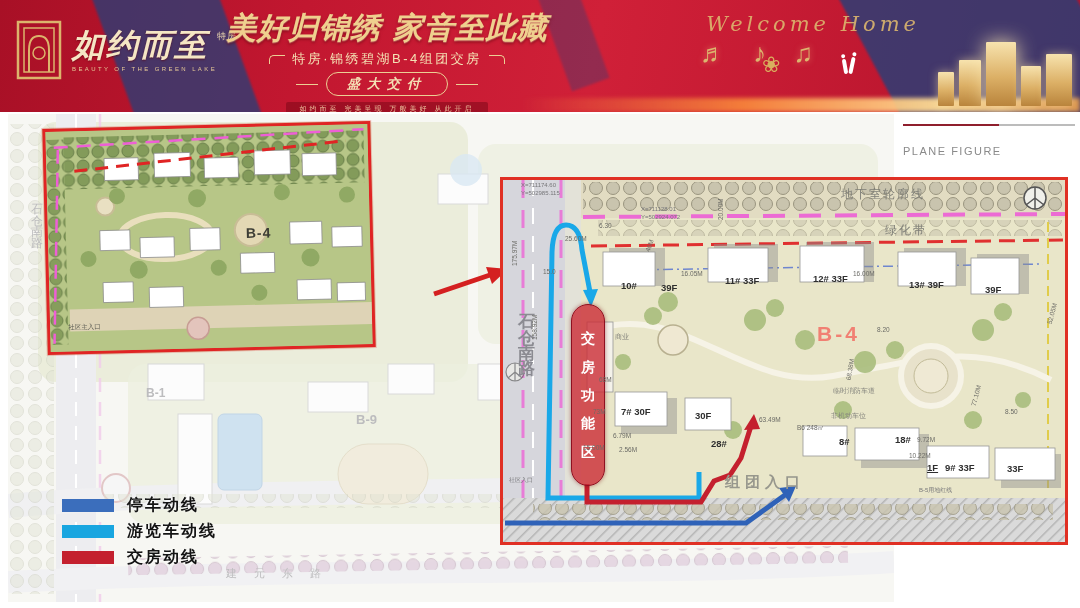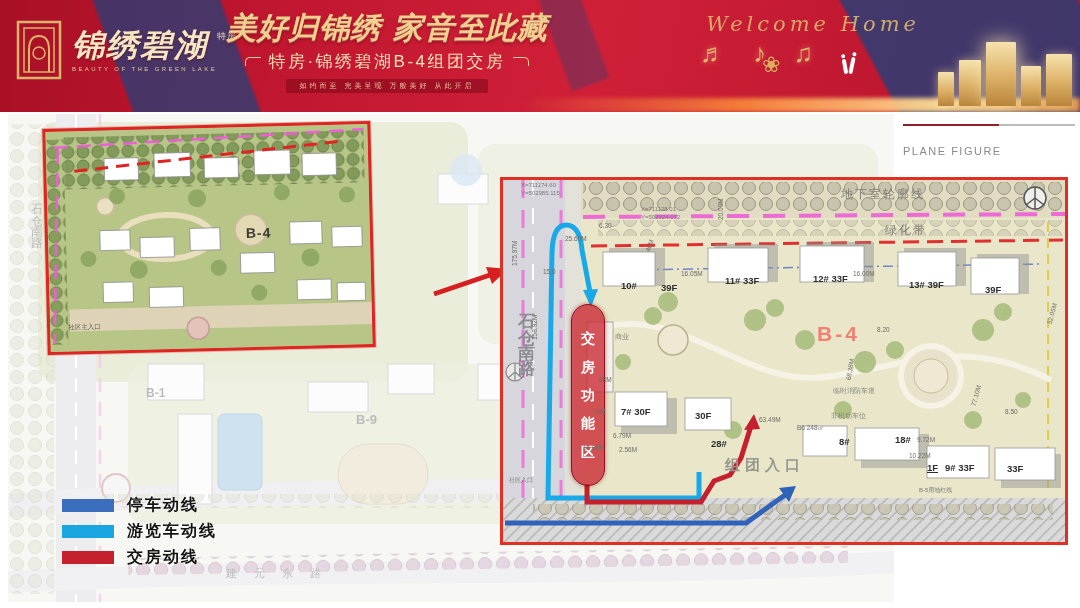--- a/index.html
+++ b/index.html
@@ -27,21 +27,21 @@
   .brand-en { font-size:6px; color:#e5c896; letter-spacing:2.4px; margin-top:2px; }
 
   .center-col { position:absolute; left:222px; top:10px; width:330px; text-align:center; }
   .headline { font-family:"DejaVu Serif","Liberation Serif",serif; font-style:italic; font-weight:bold;
     font-size:30px; line-height:1.2; color:#efd08e; letter-spacing:1px;
     text-shadow:0 1px 1px rgba(255,240,200,.35),0 2px 3px rgba(100,0,10,.65); white-space:nowrap; }
   .sub-row { margin-top:4px; display:flex; align-items:center; justify-content:center; gap:7px; }
   .corner { width:16px; height:9px; border-top:1px solid #eccf94; }
   .corner.l { border-left:1px solid #eccf94; border-top-left-radius:5px; }
   .corner.r { border-right:1px solid #eccf94; border-top-right-radius:5px; }
-  .subtitle { font-size:17px; color:#f4e1b4; letter-spacing:2.5px; white-space:nowrap; }
+  .subtitle { font-size:13px; color:#f4e1b4; letter-spacing:2.5px; white-space:nowrap; }
   .badge-row { margin-top:4px; display:flex; align-items:center; justify-content:center; gap:8px; }
   .badge-dash { width:22px; height:1px; background:#eccf94; }
   .badge { display:inline-block; border:1px solid #eccf94; border-radius:12px; padding:2px 20px;
     font-family:"DejaVu Serif","Liberation Serif",serif; font-style:italic; font-weight:bold;
     font-size:13px; color:#f4e1b4; letter-spacing:7px; }
   .tagline { margin:6px auto 0; display:inline-block; padding:2px 14px; background:rgba(125,8,24,.55);
     border-radius:2px; font-size:7px; color:#eec39e; letter-spacing:3px; }
 
   .script-text { position:absolute; right:160px; top:12px;
     font-family:"DejaVu Serif","Liberation Serif",serif; font-style:italic;
@@ -127,32 +127,37 @@
     <div class="glowline"></div>
 
     <div class="logo-wrap">
       <svg class="gate-icon" viewBox="0 0 46 60">
         <rect x="2" y="2" width="42" height="56" fill="none" stroke="#dcb46c" stroke-width="2.5"></rect>
         <rect x="8" y="8" width="30" height="44" fill="none" stroke="#dcb46c" stroke-width="1.5"></rect>
         <path d="M13 52 V30 Q13 16 23 16 Q33 16 33 30 V52" fill="none" stroke="#dcb46c" stroke-width="2"></path>
         <circle cx="23" cy="33" r="6" fill="none" stroke="#dcb46c" stroke-width="1.5"></circle>
       </svg>
       <div class="brand-col">
-        <div class="brand-cn">锦绣碧湖</div>
+        <div class="brand-cn">如约而至</div>
         <div class="brand-tag">特房</div>
         <div class="brand-en">BEAUTY OF THE GREEN LAKE</div>
       </div>
     </div>
 
     <div class="center-col">
       <div class="headline">美好归锦绣 家音至此藏</div>
       <div class="sub-row">
         <span class="corner l"></span>
         <span class="subtitle">特房·锦绣碧湖B-4组团交房</span>
         <span class="corner r"></span>
+      </div>
+      <div class="badge-row">
+        <span class="badge-dash"></span>
+        <span class="badge">盛大交付</span>
+        <span class="badge-dash"></span>
       </div>
       <div>
         <span class="tagline">如约而至 完美呈现 万般美好 从此开启</span>
       </div>
     </div>
 
     <div class="script-text">Welcome Home</div>
     <div class="music-notes">♬ ♪ ♫</div>
     <div class="ornament">❀</div>
     <div class="dancers">
@@ -369,21 +374,21 @@
       <span>区</span>
     </div>
 
     <span class="dlbl road-name" style="left:12px;top:120px;">石仓南路</span>
     <span class="dlbl map-note" style="left:338px;top:6px;">地下室轮廓线</span>
     <span class="dlbl map-note" style="left:382px;top:42px;">绿化带</span>
     <span class="dlbl b4-big" style="left:314px;top:142px;">B-4</span>
     <span class="dlbl note" style="left:330px;top:206px;">临时消防车道</span>
     <span class="dlbl note" style="left:328px;top:231px;">非机动车位</span>
     <span class="dlbl note" style="left:112px;top:152px;">商业</span>
-    <span class="dlbl entrance" style="left:222px;top:276px;">组团入口</span>
+    <span class="dlbl entrance" style="left:222px;top:293px;">组团入口</span>
     <span class="dlbl tiny" style="left:6px;top:296px;">社区入口</span>
     <span class="dlbl tiny" style="left:416px;top:306px;">B-5用地红线</span>
 
     <span class="dlbl bld" style="left:118px;top:100px;">10#</span>
     <span class="dlbl bld" style="left:158px;top:102px;">39F</span>
     <span class="dlbl bld" style="left:222px;top:95px;">11# 33F</span>
     <span class="dlbl bld" style="left:310px;top:93px;">12# 33F</span>
     <span class="dlbl bld" style="left:406px;top:99px;">13# 39F</span>
     <span class="dlbl bld" style="left:482px;top:104px;">39F</span>
     <span class="dlbl bld" style="left:118px;top:226px;">7# 30F</span>

